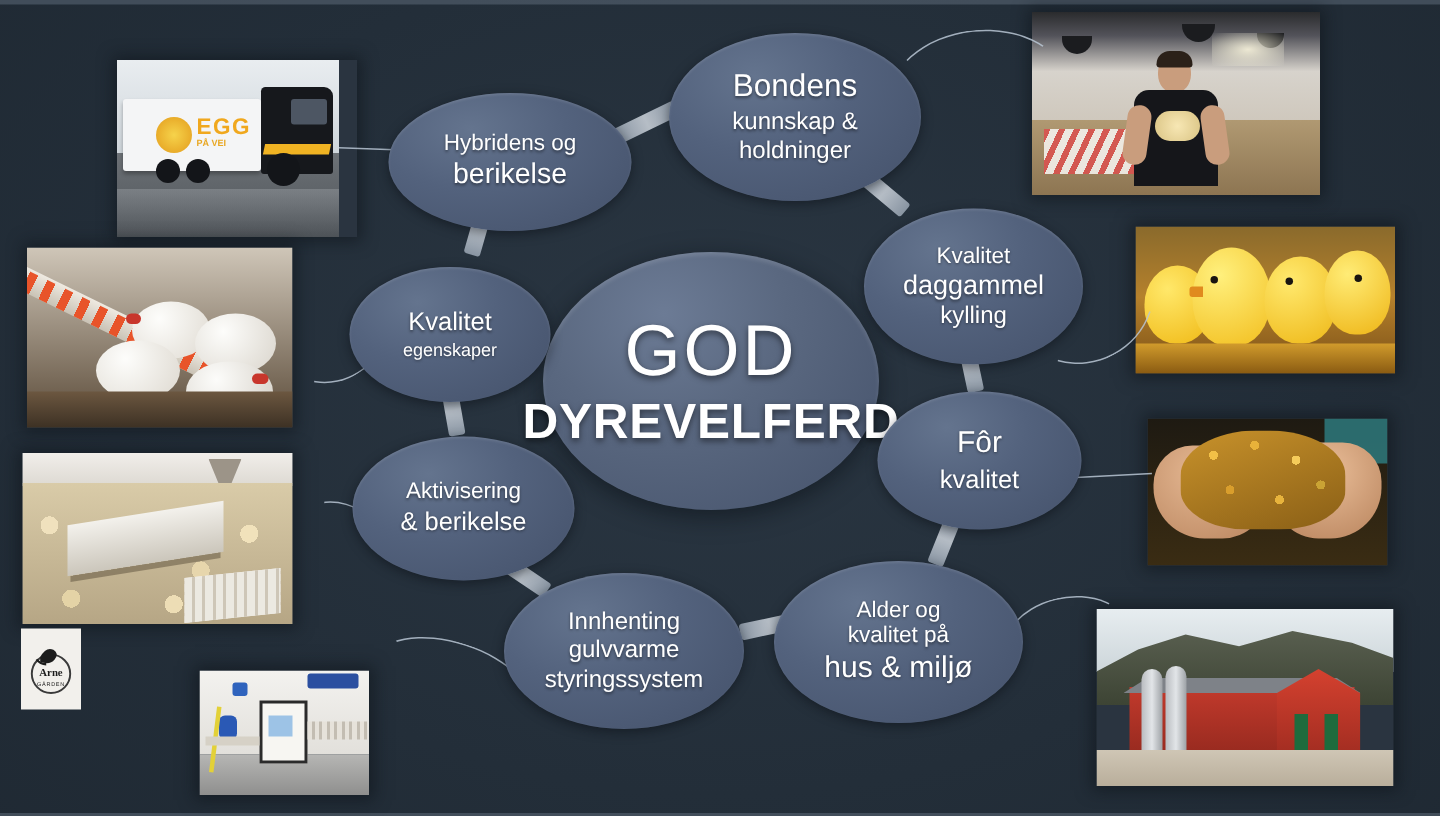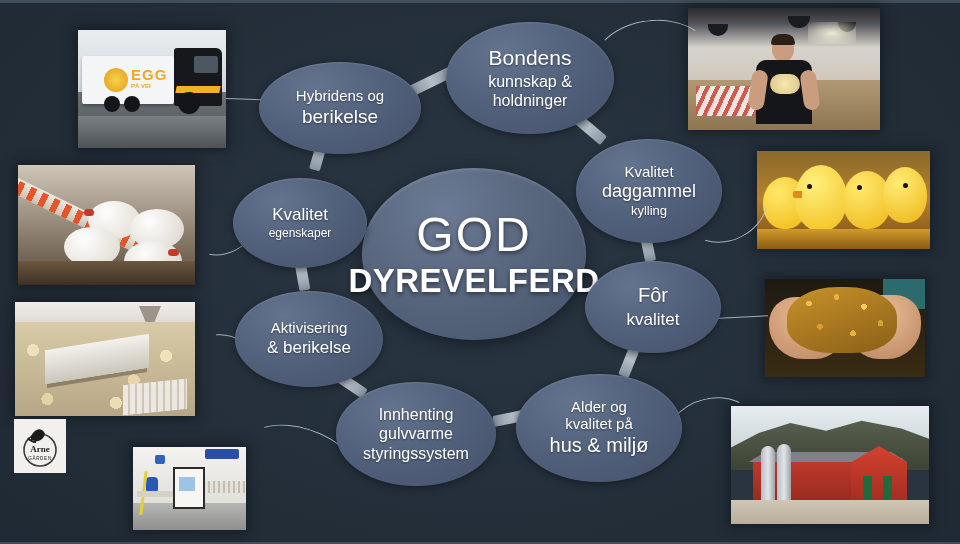--- a/index.html
+++ b/index.html
@@ -48,21 +48,21 @@
   .edge{position:absolute;left:0;width:960px;background:#5d6a78;opacity:.55;}
 </style>
 </head>
 <body>
 
 <div id="stage">
 
   <div class="edge" style="top:0;height:3px;"></div>
   <div class="edge" style="bottom:0;height:2px;"></div>
 
-  <div class="photo" style="left:78px;top:30px;width:148px;height:118px;">
+  <div class="photo" style="left:78px;top:40px;width:160px;height:118px;">
     <div class="px" style="left:0;top:0;width:148px;height:62px;background:linear-gradient(180deg,#e9edf0,#cfd6db);"></div>
     <div class="px" style="left:0;top:62px;width:148px;height:56px;background:linear-gradient(180deg,#6d7277,#4d5257);"></div>
     <div class="px" style="left:4px;top:26px;width:92px;height:48px;background:#f4f5f6;border-radius:2px;box-shadow:0 2px 3px rgba(0,0,0,.3);"></div>
     <div class="px" style="left:96px;top:18px;width:48px;height:58px;background:#16181c;border-radius:3px 6px 2px 2px;"></div>
     <div class="px" style="left:116px;top:26px;width:24px;height:17px;background:#4d5663;border-radius:2px;"></div>
     <div class="px" style="left:98px;top:56px;width:44px;height:7px;background:#f0b323;transform:skewX(-12deg);"></div>
     <div class="px" style="left:26px;top:38px;width:24px;height:24px;border-radius:50%;background:radial-gradient(circle,#f6d34b,#e39b1b);"></div>
     <div class="px" style="left:53px;top:36px;color:#f0a81e;font-size:15px;font-weight:700;letter-spacing:1px;">EGG</div>
     <div class="px" style="left:53px;top:53px;color:#e9a824;font-size:6px;font-weight:700;">PÅ VEI</div>
     <div class="px" style="left:26px;top:66px;width:16px;height:16px;border-radius:50%;background:#131519;"></div>
@@ -164,21 +164,21 @@
     <div class="px" style="left:72px;top:2px;width:34px;height:10px;background:#2b4fa0;border-radius:2px;"></div>
     <div class="px" style="left:40px;top:20px;width:28px;height:38px;background:#f7f6f2;border:2px solid #2b2b2b;"></div>
     <div class="px" style="left:46px;top:30px;width:16px;height:14px;background:#9dc3e6;"></div>
     <div class="px" style="left:22px;top:8px;width:10px;height:9px;background:#2f63bd;border-radius:2px;"></div>
     <div class="px" style="left:13px;top:30px;width:12px;height:16px;background:#2a59b5;border-radius:4px;"></div>
     <div class="px" style="left:9px;top:24px;width:3px;height:44px;background:#e3d138;transform:rotate(7deg);"></div>
     <div class="px" style="left:72px;top:34px;width:40px;height:12px;background:repeating-linear-gradient(90deg,#e6e2da 0 3px,#c3bdb2 3px 5px);"></div>
     <div class="px" style="left:4px;top:44px;width:36px;height:6px;background:#d6d1c6;"></div>
   </div>
 
-  <div id="logo" style="left:14px;top:419px;width:52px;height:54px;">
+  <div id="logo" style="left:14px;top:419px;width:40px;height:54px;">
     <svg width="50" height="48" viewBox="0 0 50 48">
       <circle cx="25" cy="28" r="16" fill="none" stroke="#3a3a3a" stroke-width="1.6"></circle>
       <path d="M16 14 q5 -9 11 -6 q5 3 1 8 q-4 5 -12 2 z" fill="#1c1c1c"></path>
       <path d="M13 16 q3 4 8 4" stroke="#1c1c1c" stroke-width="2" fill="none"></path>
       <text x="25" y="30" font-family="Liberation Serif, serif" font-size="9" font-weight="700" fill="#1c1c1c" text-anchor="middle">Arne</text>
       <text x="25" y="38" font-family="Liberation Sans, sans-serif" font-size="4.6" fill="#1c1c1c" text-anchor="middle" letter-spacing="0.6">GÅRDEN</text>
     </svg>
   </div>
 
   <div class="bar" style="left:409px;top:76px;width:44px;height:11px;transform:rotate(-26deg);"></div>
@@ -211,21 +211,21 @@
 
   <div class="node" style="left:446px;top:22px;width:168px;height:112px;">
     <span class="l bld" style="font-size:21px;">Bondens</span>
     <span class="l bld" style="font-size:16px;margin-top:3px;">kunnskap &amp;</span>
     <span class="l bld" style="font-size:16px;margin-top:2px;">holdninger</span>
   </div>
 
   <div class="node" style="left:576px;top:139px;width:146px;height:104px;">
     <span class="l bld" style="font-size:15px;">Kvalitet</span>
     <span class="l bld" style="font-size:18px;margin-top:2px;">daggammel</span>
-    <span class="l bld" style="font-size:13px;margin-top:2px;">kylling</span>
+    <span class="l bld" style="font-size:16px;margin-top:2px;">kylling</span>
   </div>
 
   <div class="node" style="left:585px;top:261px;width:136px;height:92px;">
     <span class="l bld" style="font-size:20px;">Fôr</span>
     <span class="l bld" style="font-size:17px;margin-top:5px;">kvalitet</span>
   </div>
 
   <div class="node" style="left:516px;top:374px;width:166px;height:108px;">
     <span class="l reg" style="font-size:15px;">Alder og</span>
     <span class="l reg" style="font-size:15px;margin-top:1px;">kvalitet på</span>

